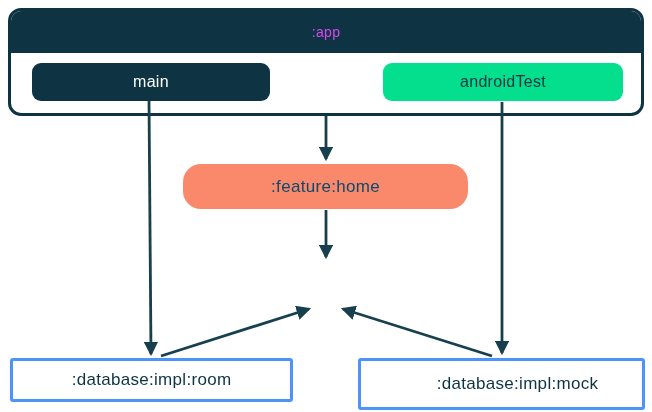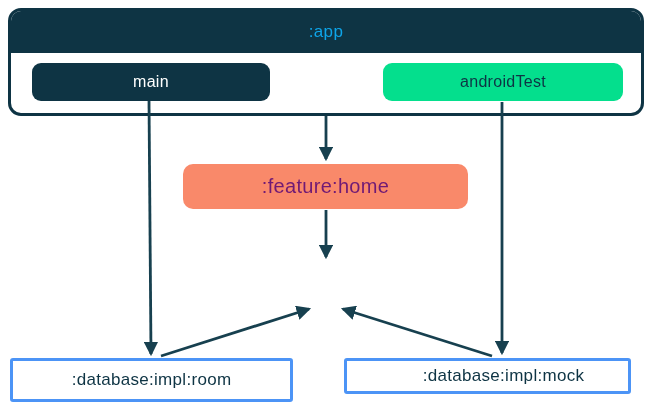--- a/index.html
+++ b/index.html
@@ -27,40 +27,40 @@
     width: 636px; height: 108px;
     box-sizing: border-box;
     background: var(--white);
     border: 3px solid var(--navy);
     border-radius: 13px;
     overflow: hidden;
   }
   .app-header {
     height: 42px;
     background: var(--navy);
-    color: #0ea5e9;
+    color: #d946ef;
     display: flex;
     align-items: center;
     justify-content: center;
-    font-size: 17px;
+    font-size: 14px;
     letter-spacing: 0.3px;
     text-align: right;
   }
   .node {
     position: absolute;
     box-sizing: border-box;
     display: flex;
     align-items: center;
     justify-content: center;
     letter-spacing: 0.3px;
     white-space: nowrap;
   }
   .node.navy  { background: var(--navy);  color: #ffffff; border-radius: 9px;  font-size: 16px; text-align: center; }
   .node.green { background: var(--green); color: var(--navy); border-radius: 9px; font-size: 16px; }
-  .node.coral { background: var(--coral); color: #701a75; border-radius: 10px; font-size: 20px; }
+  .node.coral { background: var(--coral); color: #0c4a6e; border-radius: 18px; font-size: 17px; }
   .node.blue  { background: var(--blue);  color: #ffffff; border-radius: 10px; font-size: 17px; }
   .node.outline {
     background: #ffffff;
     color: var(--navy);
     border: 3px solid var(--outline-blue);
     border-radius: 3px;
     font-size: 17px;
   }
   svg.edges {
     position: absolute;
@@ -86,21 +86,21 @@
 
   <div class="node navy" style="left:32px; top:63px; width:238px; height:38px;">main</div>
 
   <div class="node green" style="left:383px; top:63px; width:240px; height:38px;">androidTest</div>
 
   <div class="node coral" style="left:183px; top:164px; width:285px; height:45px;">:feature:home</div>
 
 
   <div class="node outline" style="left:10px; top:358px; width:283px; height:44px;">:database:impl:room</div>
 
-  <div class="node outline" style="left:344px; top:358px; width:287px; height:36px;padding-left:32px;">:database:impl:mock</div>
+  <div class="node outline" style="left:358px; top:358px; width:287px; height:52px;padding-left:32px;">:database:impl:mock</div>
 
   <svg class="edges" viewBox="0 0 652 412">
     <defs>
       <marker id="arrowhead" viewBox="0 0 10 10" refX="8.5" refY="5" markerWidth="5.2" markerHeight="5.2" orient="auto-start-reverse">
         <path d="M0,0 L10,5 L0,10 z"></path>
       </marker>
     </defs>
     <path class="edge" d="M326,116 L326,159" marker-end="url(#arrowhead)"></path>
     <path class="edge" d="M326,210 L326,257" marker-end="url(#arrowhead)"></path>
     <path class="edge" d="M149,101 L151,354" marker-end="url(#arrowhead)"></path>

